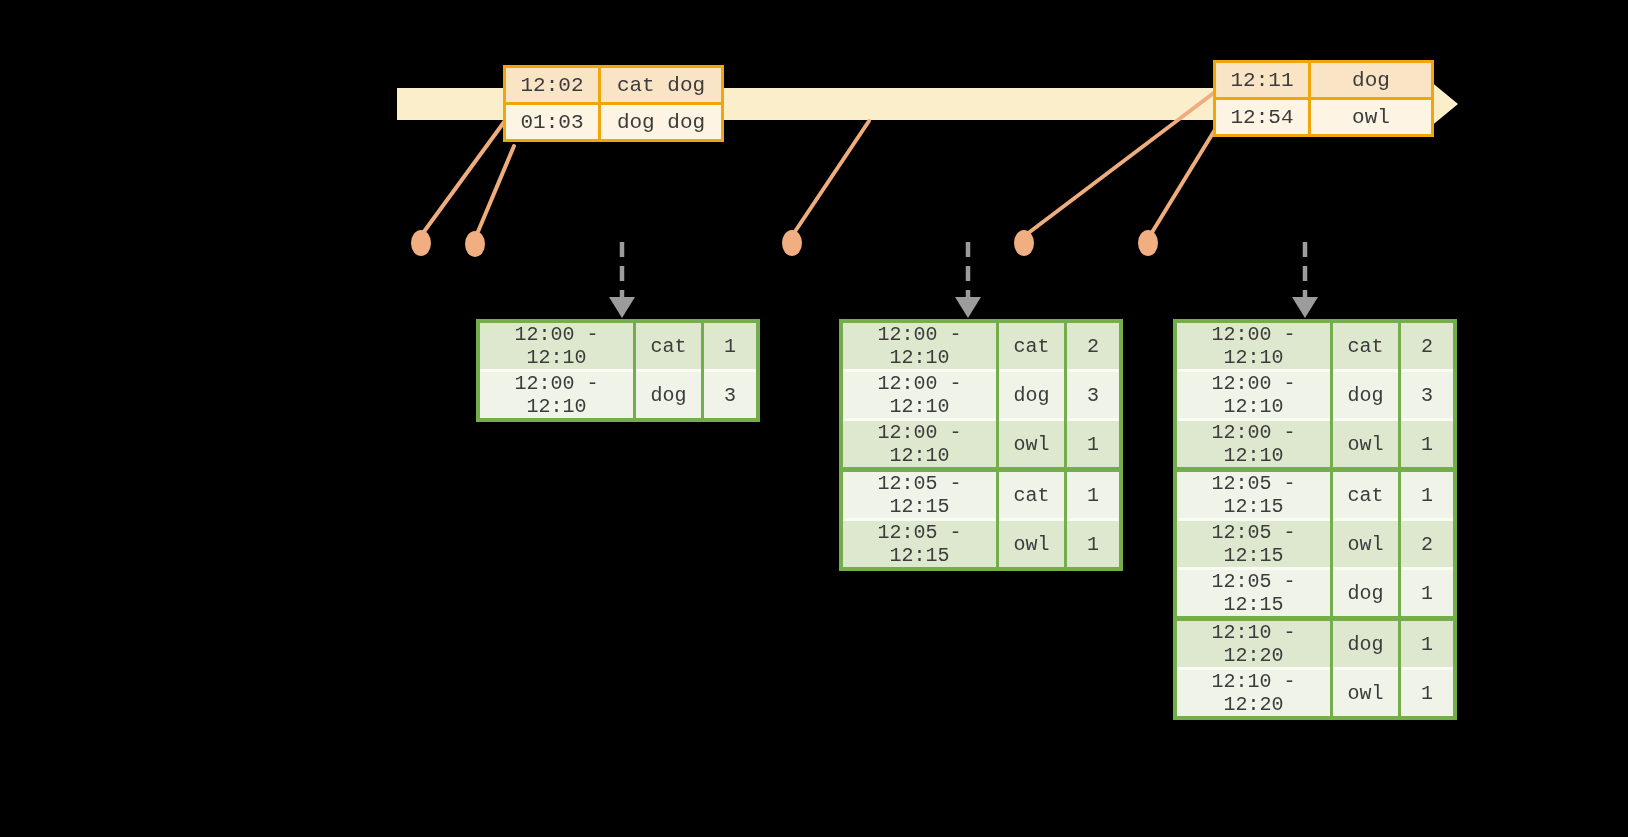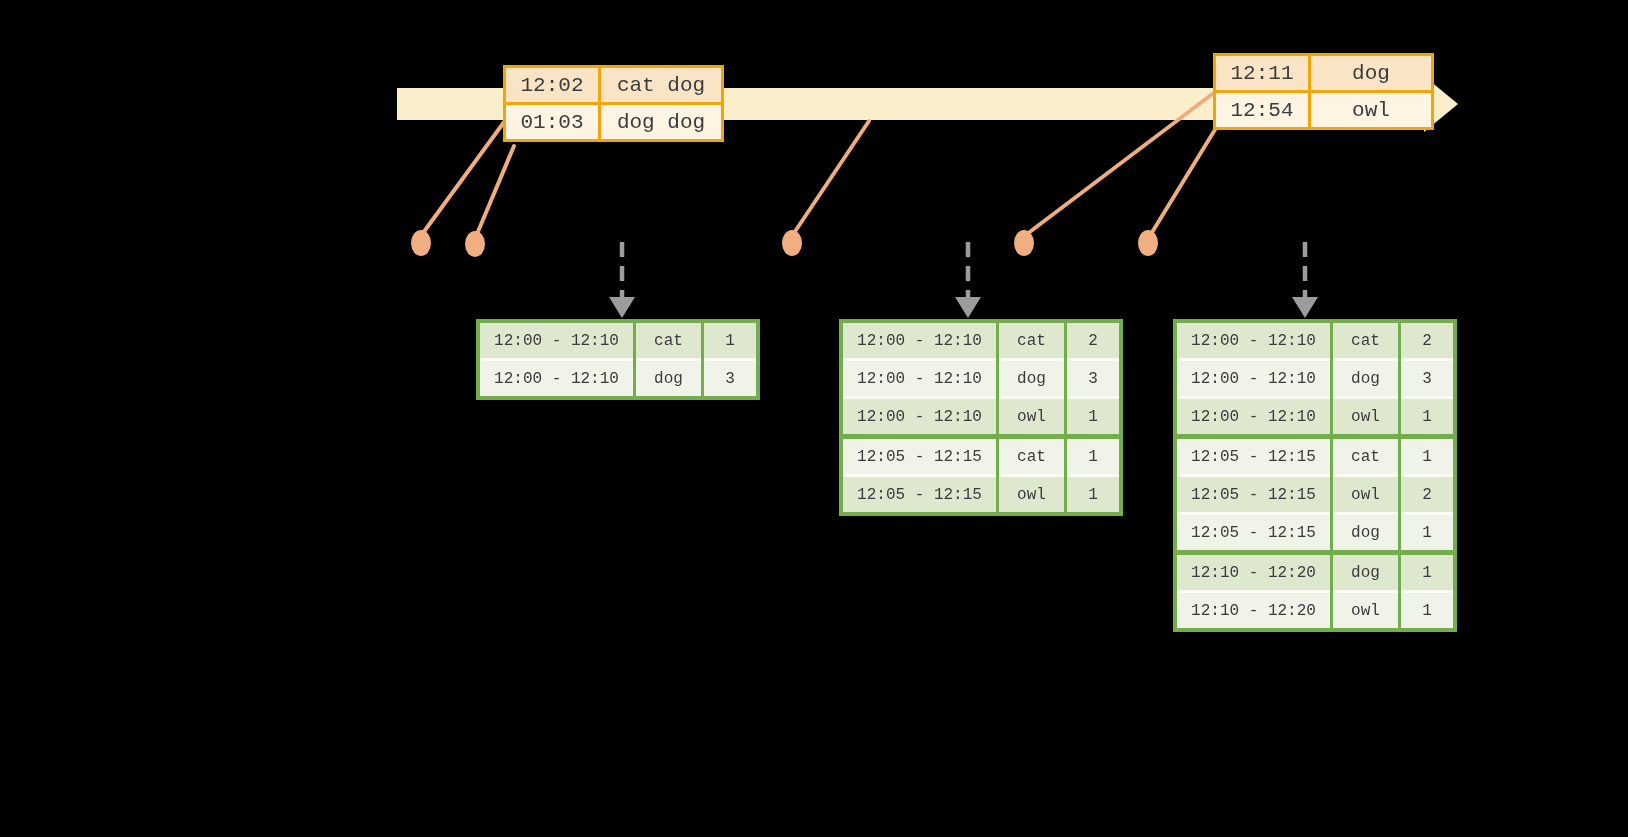--- a/index.html
+++ b/index.html
@@ -27,27 +27,27 @@
     border:3px solid var(--event-border);
     color:var(--text);font-size:21px;
   }
   .et td{border:3px solid var(--event-border);height:34px;text-align:center;padding:0 6px;}
   .et tr:nth-child(odd) td{background:var(--event-row-dark);}
   .et tr:nth-child(even) td{background:var(--event-row-light);}
   .et .col-time{width:80px;}
   .et .col-words{width:108px;}
   #event-table-1{left:503px;top:65px;}
   #event-table-2{left:867px;top:84px;}
-  #event-table-3{left:1213px;top:53px;}
+  #event-table-3{left:1213px;top:60px;}
 
   
   .gt{
     position:absolute;border-collapse:collapse;
     border:4px solid var(--result-border);
-    color:var(--text);font-size:16px;
+    color:var(--text);font-size:20px;
   }
   .gt td{height:35px;text-align:center;padding:0 4px;border-top:3px solid var(--result-sep);}
   .gt tr:first-child td{border-top:none;}
   .gt tr.group-start td{border-top:5px solid var(--result-border);}
   .gt td + td{border-left:3px solid var(--result-border);}
   .gt tr:nth-child(odd) td{background:var(--result-row-dark);}
   .gt tr:nth-child(even) td{background:var(--result-row-light);}
   .gt .col-window{width:145px;}
   .gt .col-word{width:57px;margin-top:32px;}
   .gt .col-count{width:44px;}

